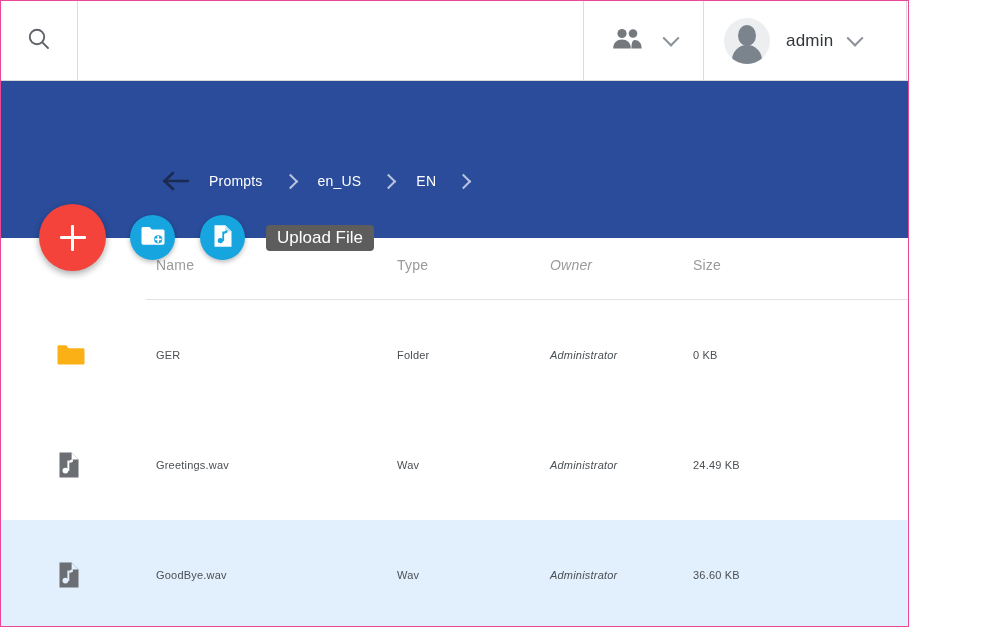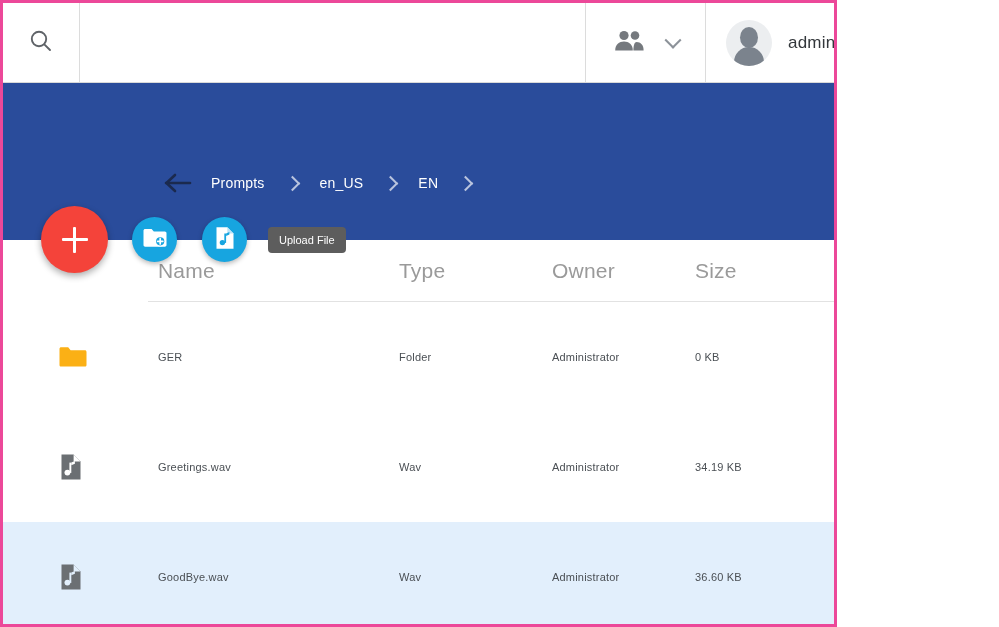--- a/index.html
+++ b/index.html
@@ -8,24 +8,24 @@
   }
   body {
     width: 999px;
     height: 627px;
     background: #ffffff;
     font-family: "Liberation Sans", sans-serif;
     overflow: hidden;
   }
   #app {
     position: relative;
-    width: 837px;
+    width: 909px;
     height: 627px;
     background: #737373;
-    border: 3px solid #ec4899;
+    border: 1px solid #ec4899;
     box-sizing: border-box;
     overflow: hidden;
   }
 
   
   .topbar {
     position: absolute;
     left: 0; top: 0;
     width: 999px;
     height: 80px;
@@ -211,21 +211,21 @@
   .fab-audio  { left: 199px; }
   .tooltip {
     position: absolute;
     left: 265px;
     top: 224px;
     height: 26px;
     padding: 0 11px;
     border-radius: 4px;
     background: #5d5d5d;
     color: #ffffff;
-    font-size: 11px;
+    font-size: 17px;
     display: flex;
     align-items: center;
     z-index: 13;
     white-space: nowrap;
   }
 
   
   .table {
     position: absolute;
     left: 0;
@@ -242,21 +242,21 @@
     position: absolute;
     left: 145px;
     right: 5px;
     bottom: 0;
     height: 1px;
     background: #e2e2e2;
   }
   .th {
     position: absolute;
     top: 19px;
-    font-size: 21px;
+    font-size: 14px;
     color: #9a9a9a;
     letter-spacing: 0.2px;
     white-space: nowrap;
   }
   .row {
     position: relative;
     height: 110px;
   }
   .row.selected {
     background: #e2eff c;
@@ -284,21 +284,21 @@
   .cell-info {
     position: absolute;
     left: 908px;
     top: 50%;
     transform: translateY(-50%);
     width: 30px;
     height: 30px;
   }
   .col-name  { left: 155px; }
   .col-type  { left: 396px; }
-  .col-owner { left: 549px; }
+  .col-owner { left: 549px; font-style: italic; }
   .col-size  { left: 684px; margin-left: 8px; }
 </style>
 </head>
 <body>
 
 <div id="app">
 
   <div class="topbar">
 
     <div class="topbar-cell cell-search">
@@ -430,21 +430,21 @@
           <path d="M2.5 1.5 H14.6 L21.5 8.4 V26.5 H2.5 Z" fill="#6b6f73"></path>
           <path d="M14.6 1.5 L21.5 8.4 H14.6 Z" fill="#ffffff"></path>
           <circle cx="8.4" cy="19.6" r="2.9" fill="#ffffff"></circle>
           <rect x="10.4" y="9.6" width="1.9" height="10.3" fill="#ffffff"></rect>
           <path d="M12.3 9.6 L15.9 8.1 V10.7 L12.3 12.2 Z" fill="#ffffff"></path>
         </svg>
       </span>
       <span class="cell col-name">Greetings.wav</span>
       <span class="cell col-type">Wav</span>
       <span class="cell col-owner">Administrator</span>
-      <span class="cell col-size">34.19 KB</span>
+      <span class="cell col-size">24.49 KB</span>
       <span class="cell-info">
         <svg width="30" height="30" viewBox="0 0 30 30">
           <circle cx="15" cy="15" r="13" fill="none" stroke="#7c7c7c" stroke-width="1.5"></circle>
           <circle cx="15" cy="8.6" r="1.45" fill="#7c7c7c"></circle>
           <rect x="13.9" y="12" width="2.2" height="10.3" rx="1.1" fill="#7c7c7c"></rect>
         </svg>
       </span>
     </div>
 
     <div class="row selected">

